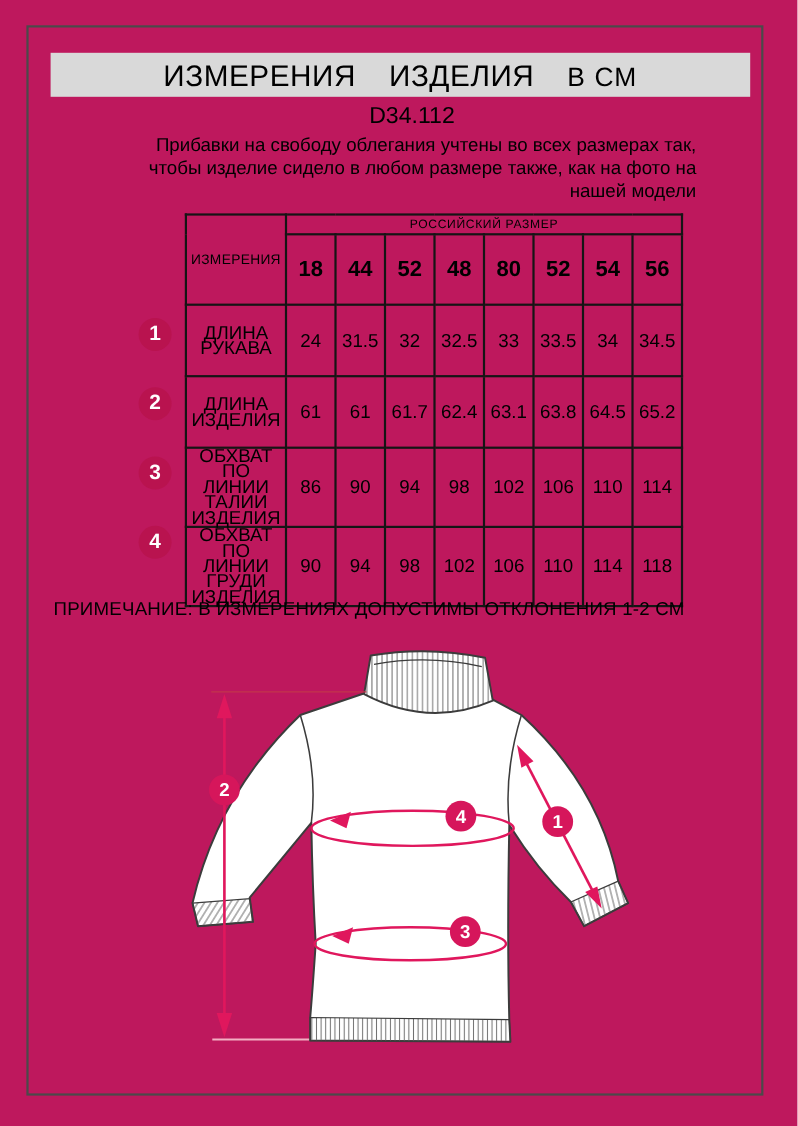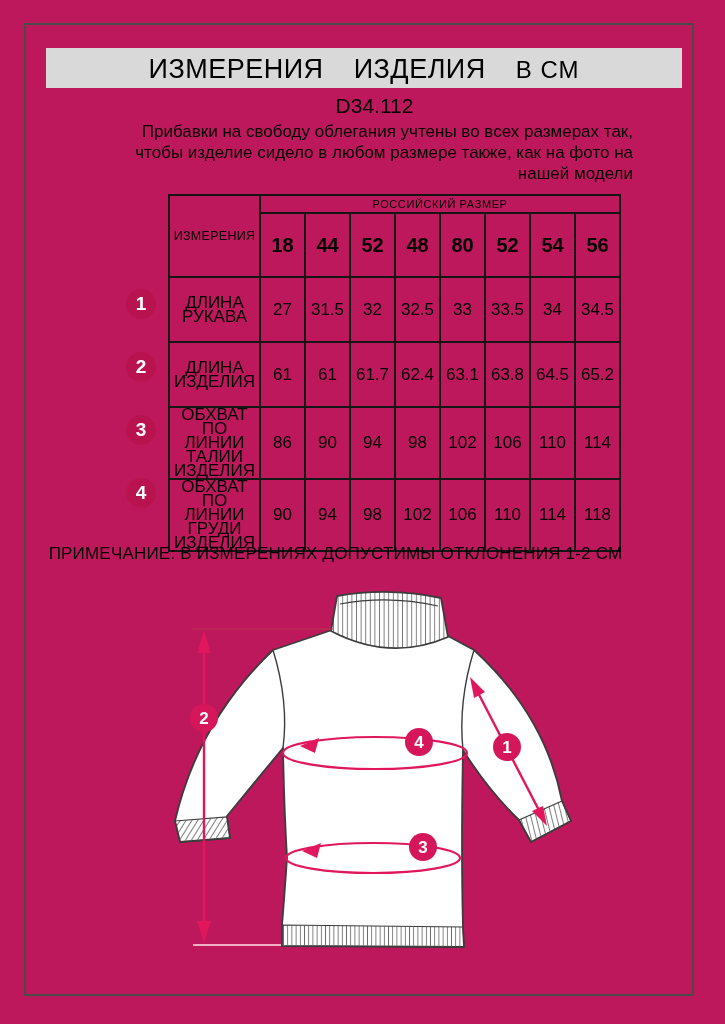--- a/index.html
+++ b/index.html
@@ -95,21 +95,21 @@
       <td>44</td>
       <td>52</td>
       <td>48</td>
       <td>80</td>
       <td>52</td>
       <td>54</td>
       <td>56</td>
     </tr>
     <tr class="data-row">
       <td class="row-label">ДЛИНА РУКАВА</td>
-      <td>27</td>
+      <td>24</td>
       <td>31.5</td>
       <td>32</td>
       <td>32.5</td>
       <td>33</td>
       <td>33.5</td>
       <td>34</td>
       <td>34.5</td>
     </tr>
     <tr class="data-row">
       <td class="row-label">ДЛИНА ИЗДЕЛИЯ</td>

